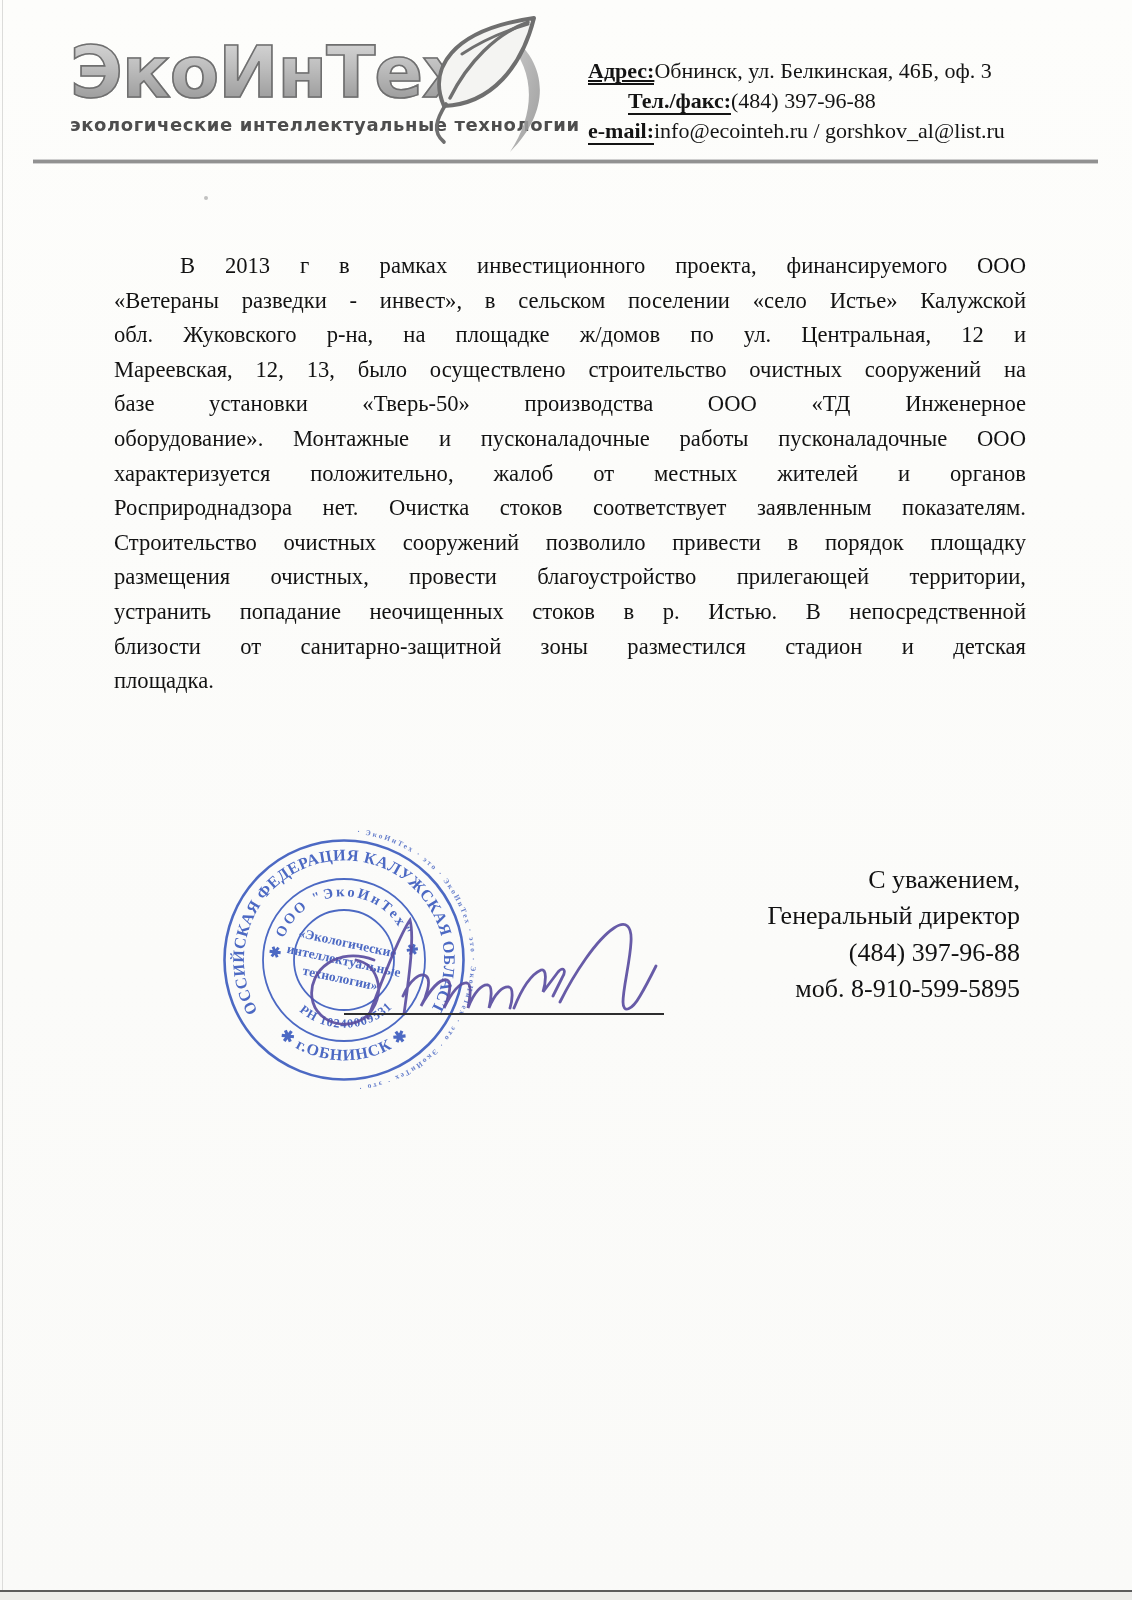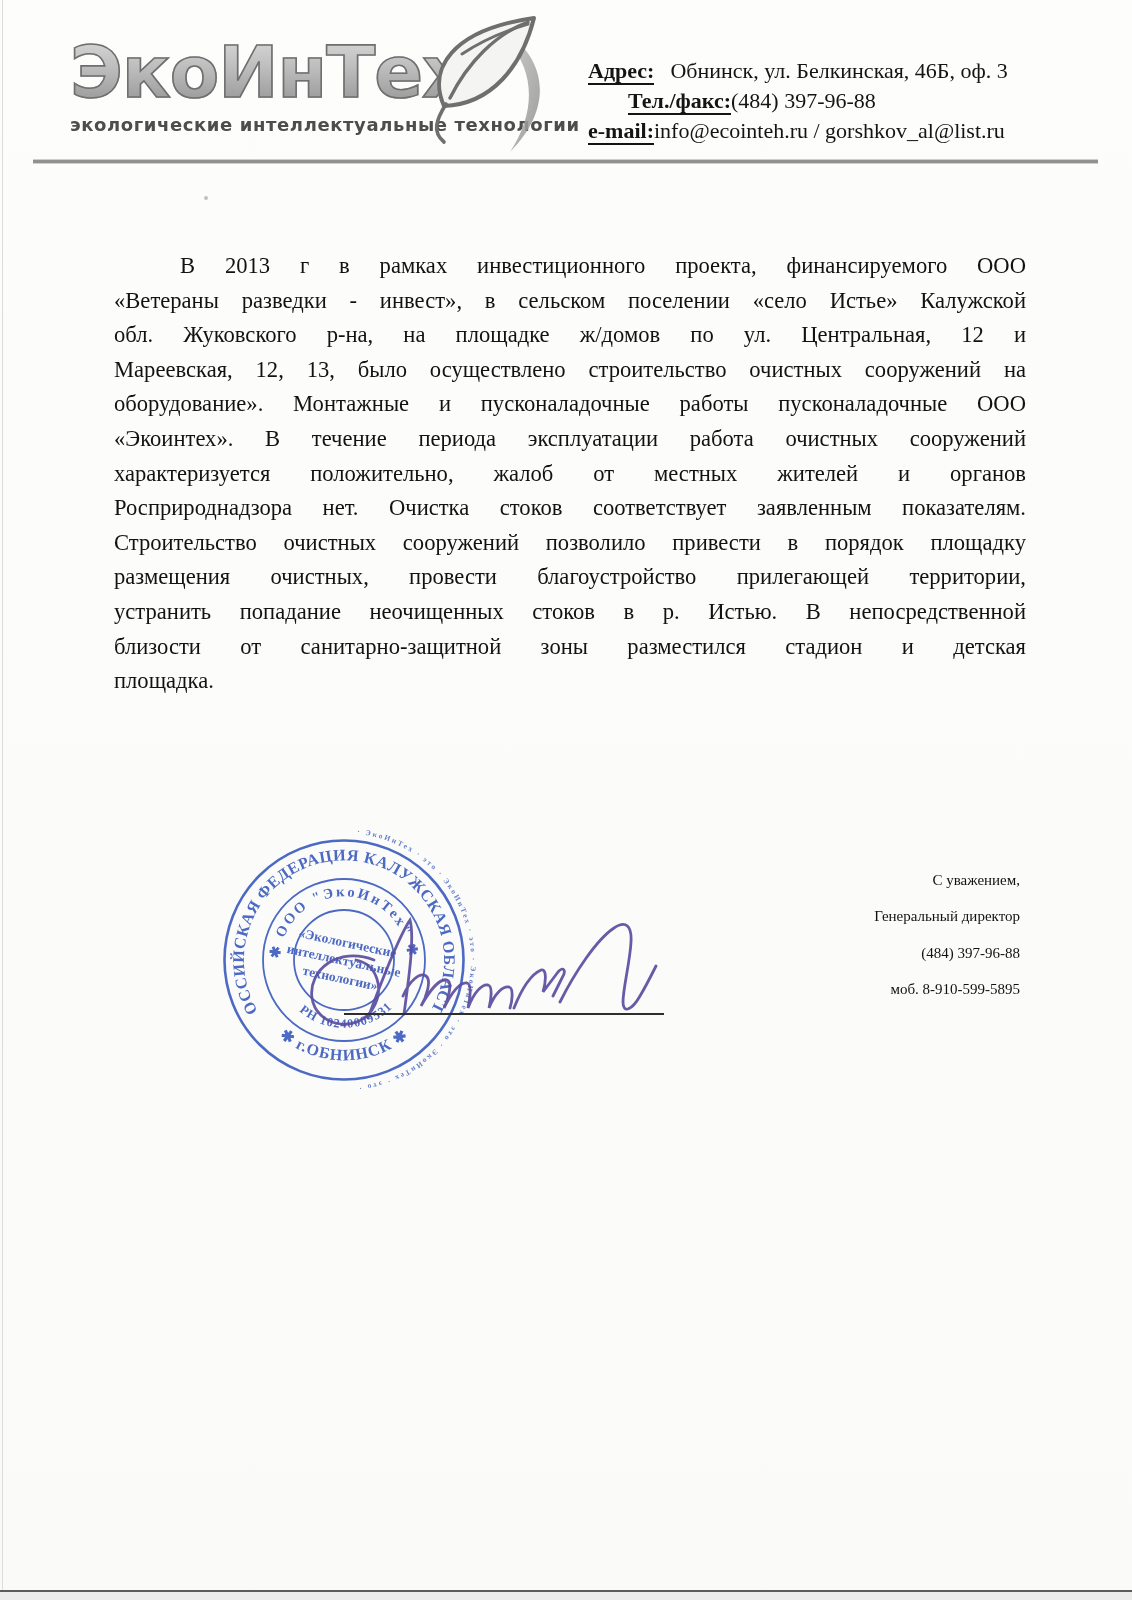--- a/index.html
+++ b/index.html
@@ -19,38 +19,38 @@
         background:linear-gradient(180deg,#dedede 0%,#bdbdbd 45%,#8e8e8e 100%);
         -webkit-background-clip:text;background-clip:text;color:transparent;
         -webkit-text-stroke:1.6px #6f6f6f;}
   .logo-tagline{font-family:"DejaVu Sans",sans-serif;font-weight:bold;font-size:18px;
         color:#4d4d4d;letter-spacing:.6px;margin-top:0px;white-space:nowrap;}
   .logo-leaf{position:absolute;left:416px;top:8px;width:140px;height:150px;}
 
   .contact{position:absolute;left:588px;top:56px;width:440px;font-size:22px;line-height:30px;color:#141414;}
   .contact .lbl{font-weight:bold;border-bottom:2px solid #141414;padding-bottom:0px;margin-right:0;}
   .contact .c2{padding-left:40px;}
-  .contact .c1 .lbl{margin-right:16px;}
+  .contact .c1 .lbl{text-decoration:underline;}
 
   .rule{position:absolute;left:33px;top:160px;width:1065px;height:3px;background:#919191;
         box-shadow:0 -1px 0 #cfcfcf,0 1px 0 #cfcfcf;}
 
   
   .body-text{position:absolute;left:114px;top:249px;width:912px;font-size:22.6px;color:#121212;}
   .bline{line-height:34.6px;text-align:justify;text-align-last:justify;white-space:normal;}
   .bline.indent{text-indent:66px;}
   .bline.last{text-align-last:left;}
 
   
   .stamp{position:absolute;left:210px;top:826px;width:268px;height:268px;opacity:.9;}
   .stamp text{font-family:"Liberation Serif",serif;font-weight:bold;}
   .signature{position:absolute;left:300px;top:896px;width:400px;height:150px;}
   .sig-line{position:absolute;left:344px;top:1013px;width:320px;height:2px;background:#2e2e2e;}
 
-  .signoff{position:absolute;right:112px;top:862px;text-align:right;font-size:15px;line-height:36.4px;color:#121212;}
+  .signoff{position:absolute;right:112px;top:862px;text-align:right;font-size:26px;line-height:36.4px;color:#121212;}
 </style>
 </head>
 <body>
 
 <div class="page">
 
   <div class="scan-left"></div>
   <div class="speck"></div>
 
   <div class="logo">
@@ -83,22 +83,22 @@
     </div>
   </div>
 
   <div class="rule"></div>
 
   <main class="body-text">
     <div class="bline indent">В 2013 г в рамках инвестиционного проекта, финансируемого ООО</div>
     <div class="bline">«Ветераны разведки - инвест», в сельском поселении «село Истье» Калужской</div>
     <div class="bline">обл. Жуковского р-на, на площадке ж/домов по ул. Центральная, 12 и</div>
     <div class="bline">Мареевская, 12, 13, было осуществлено строительство очистных сооружений на</div>
+    <div class="bline">базе установки «Тверь-50» производства ООО «ТД Инженерное</div>
     <div class="bline">оборудование». Монтажные и пусконаладочные работы пусконаладочные ООО</div>
-    <div class="bline">«Экоинтех». В течение периода эксплуатации работа очистных сооружений</div>
     <div class="bline">характеризуется положительно, жалоб от местных жителей и органов</div>
     <div class="bline">Росприроднадзора нет. Очистка стоков соответствует заявленным показателям.</div>
     <div class="bline">Строительство очистных сооружений позволило привести в порядок площадку</div>
     <div class="bline">размещения очистных, провести благоустройство прилегающей территории,</div>
     <div class="bline">устранить попадание неочищенных стоков в р. Истью. В непосредственной</div>
     <div class="bline">близости от санитарно-защитной зоны разместился стадион и детская</div>
     <div class="bline last">площадка.</div>
   </main>
 
   <svg class="stamp" viewBox="-134 -134 268 268" aria-hidden="true">

